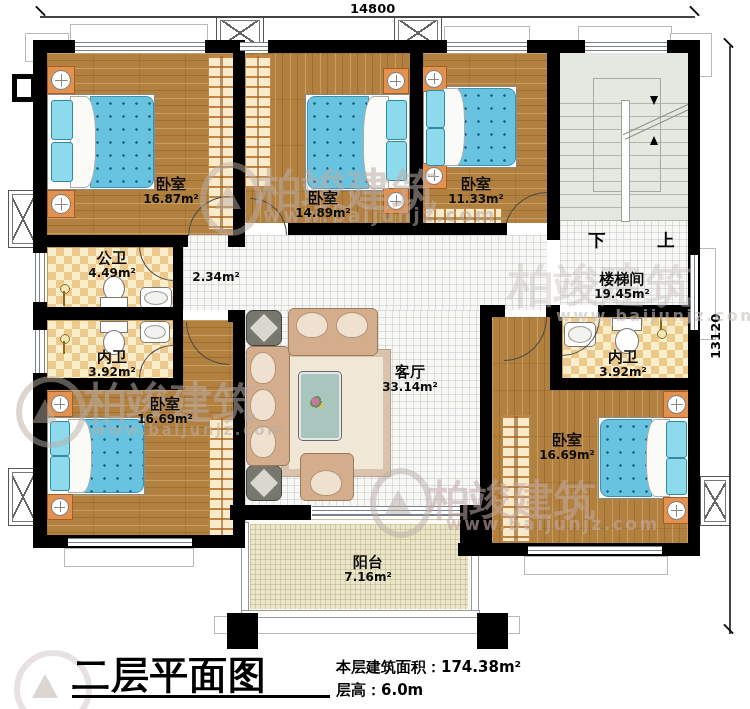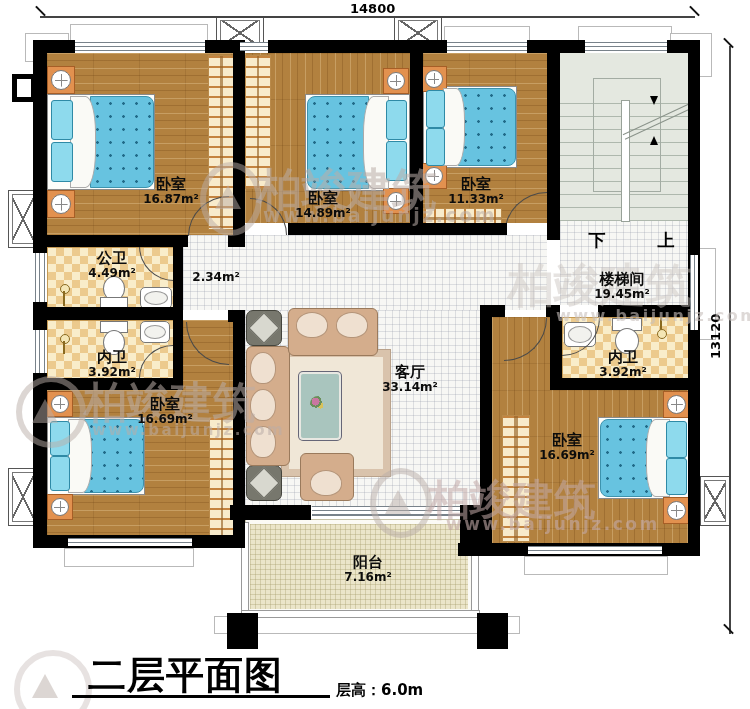--- a/index.html
+++ b/index.html
@@ -83,21 +83,21 @@
   .tick{position:absolute;width:13px;height:2px;background:#111;transform:rotate(45deg);z-index:4;}
   .dimtext{position:absolute;z-index:4;font-size:13px;font-weight:bold;color:#000;background:#fff;padding:0 4px;}
   .dimtext.rot{transform:rotate(-90deg);transform-origin:left top;background:transparent;}
   
   .wm{position:absolute;z-index:36;color:rgba(186,173,168,.55);font-weight:bold;white-space:nowrap;pointer-events:none;}
   .wm.url{letter-spacing:2.5px;}
   .wmlogo{position:absolute;z-index:36;border:6px solid rgba(186,173,168,.5);border-radius:50%;}
   .wmlogo::after{content:"";position:absolute;left:18%;top:28%;width:0;height:0;
     border-left:13px solid transparent;border-right:13px solid transparent;border-bottom:24px solid rgba(186,173,168,.5);}
   
-  .title-big{position:absolute;z-index:50;font-size:38px;font-weight:bold;color:#000;letter-spacing:1px;margin-left:16px;}
+  .title-big{position:absolute;z-index:50;font-size:38px;font-weight:bold;color:#000;letter-spacing:1px;}
   .title-ul{position:absolute;z-index:50;background:#000;}
   .title-scale{position:absolute;z-index:50;font-size:31px;font-weight:400;color:#111;}
   .title-stat{position:absolute;z-index:50;font-size:15px;font-weight:bold;color:#000;}
 </style>
 </head>
 <body>
 
 <div class="page">
 
   <div class="frame" style="left:25px;top:33px;width:42px;height:27px;"></div>
@@ -349,15 +349,16 @@
   <div class="tick" style="left:34px;top:10px;"></div>
   <div class="tick" style="left:688px;top:10px;"></div>
   <div class="dimtext" style="left:346px;top:1px;">14800</div>
   <div class="dimline" style="left:729px;top:46px;width:1.5px;height:588px;"></div>
   <div class="tick" style="left:722px;top:42px;"></div>
   <div class="tick" style="left:722px;top:628px;"></div>
   <div class="dimtext rot" style="left:708px;top:363px;">13120</div>
 
   <div class="title-big" style="left:72px;top:650px;">二层平面图</div>
   <div class="title-ul" style="left:72px;top:695px;width:258px;height:3px;"></div>
+  <div class="title-stat" style="left:336px;top:658px;">本层建筑面积：174.38m²</div>
   <div class="title-stat" style="left:336px;top:681px;">层高：6.0m</div>
 
 </div>
 
 </body></html>

